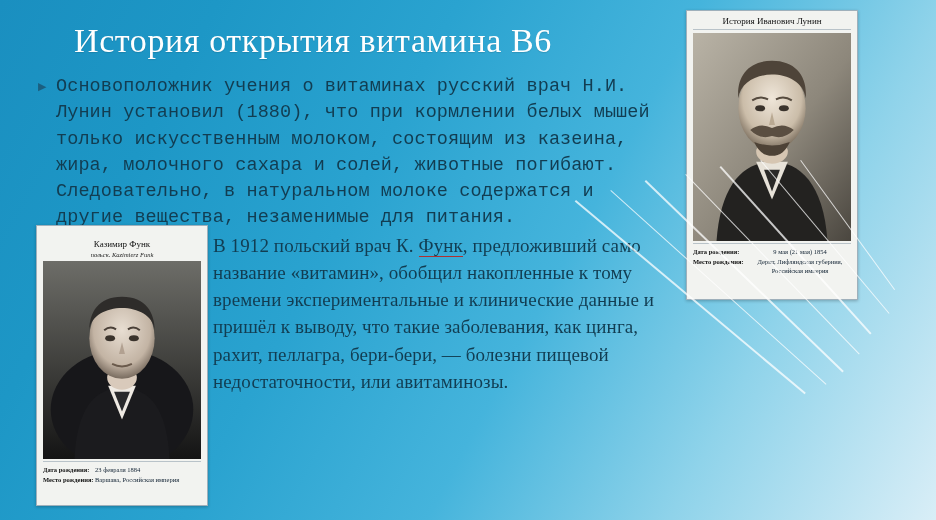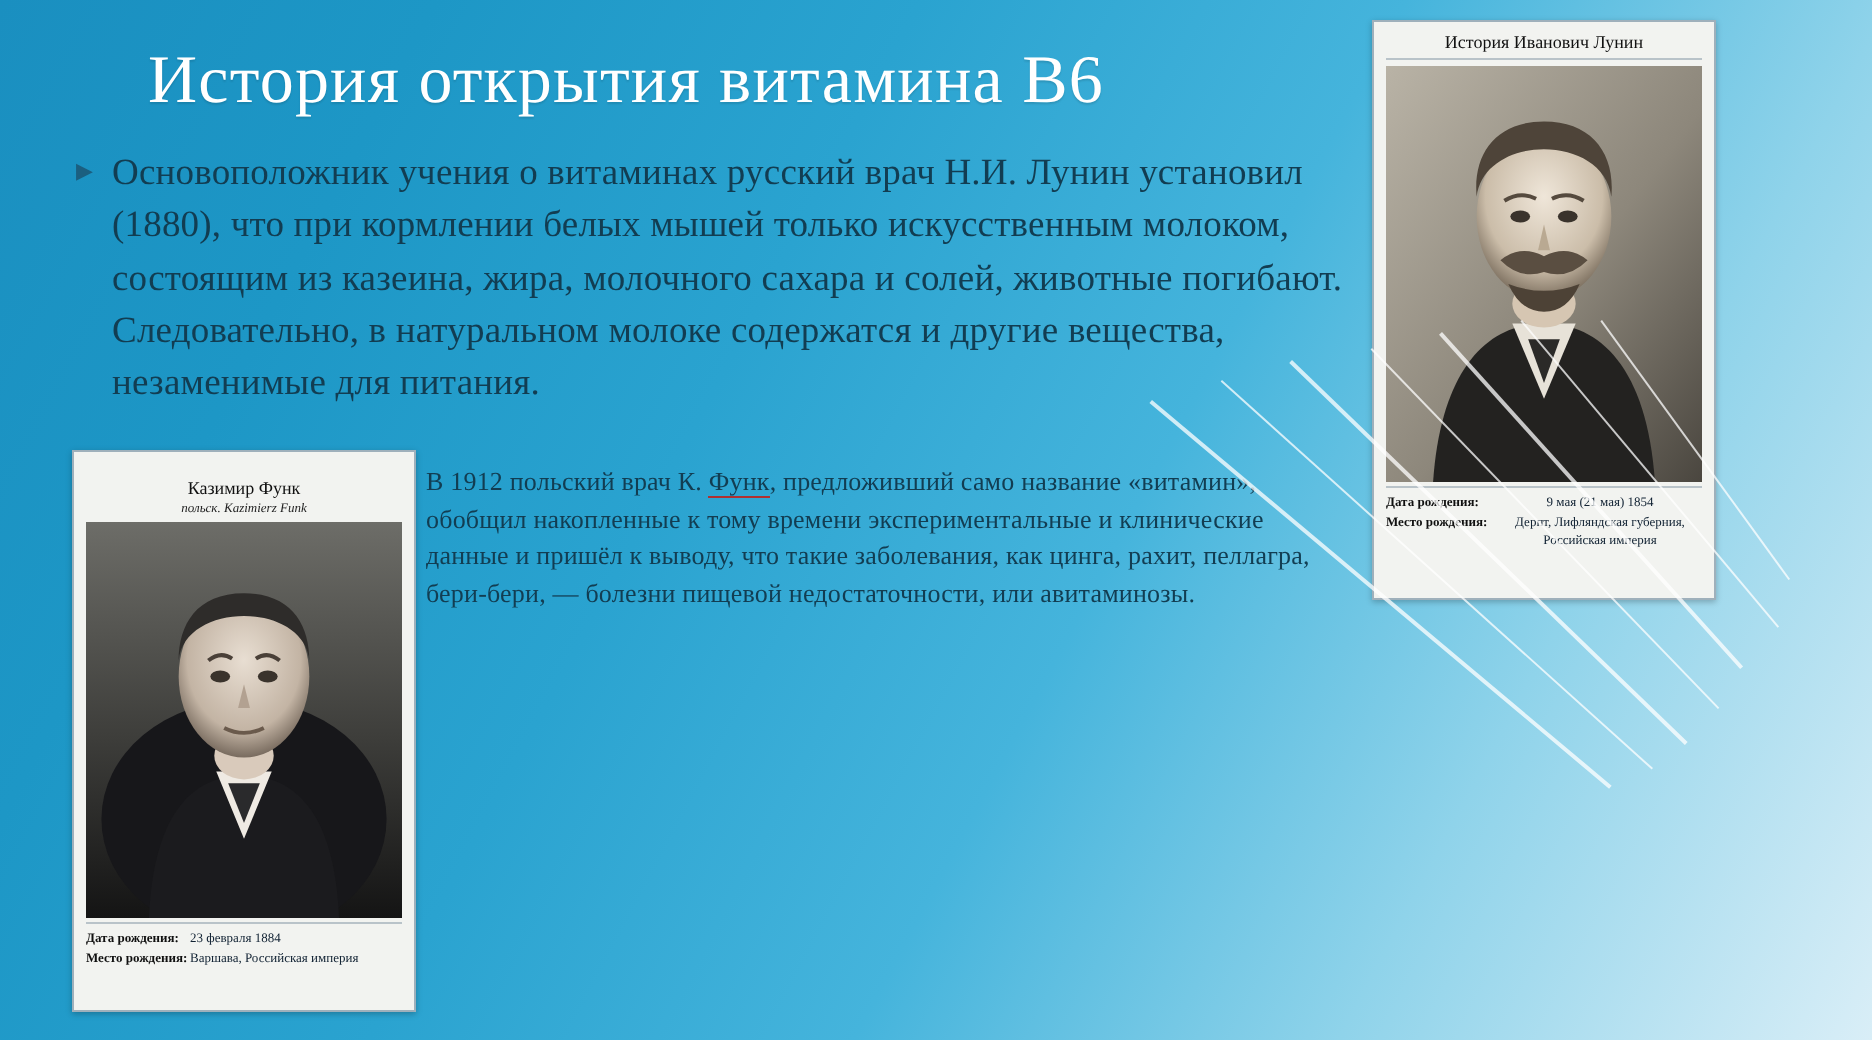--- a/index.html
+++ b/index.html
@@ -55,33 +55,33 @@
   }
   .bullet-marker {
     width: 18px;
     flex: 0 0 18px;
     padding-top: 7px;
     color: #1b5f80;
     font-size: 11px;
     line-height: 1;
   }
   .bullet-text {
-    font-family: Liberation Serif, serif;
+    font-family: Liberation Mono, monospace;
     font-size: 18.5px;
     line-height: 1.42;
     color: #123d52;
     letter-spacing: 0.1px;
   }
   .para2 {
     position: absolute;
     left: 213px;
     top: 232px;
     width: 450px;
     font-family: "Liberation Serif", serif;
-    font-size: 13px;
+    font-size: 19px;
     line-height: 1.43;
     color: #123d52;
     letter-spacing: 0.1px;
   }
   
   .card {
     position: absolute;
     background: #f2f3f0;
     border: 1px solid #9fb0bb;
     box-shadow: 0 1px 3px rgba(0,0,0,0.25);

